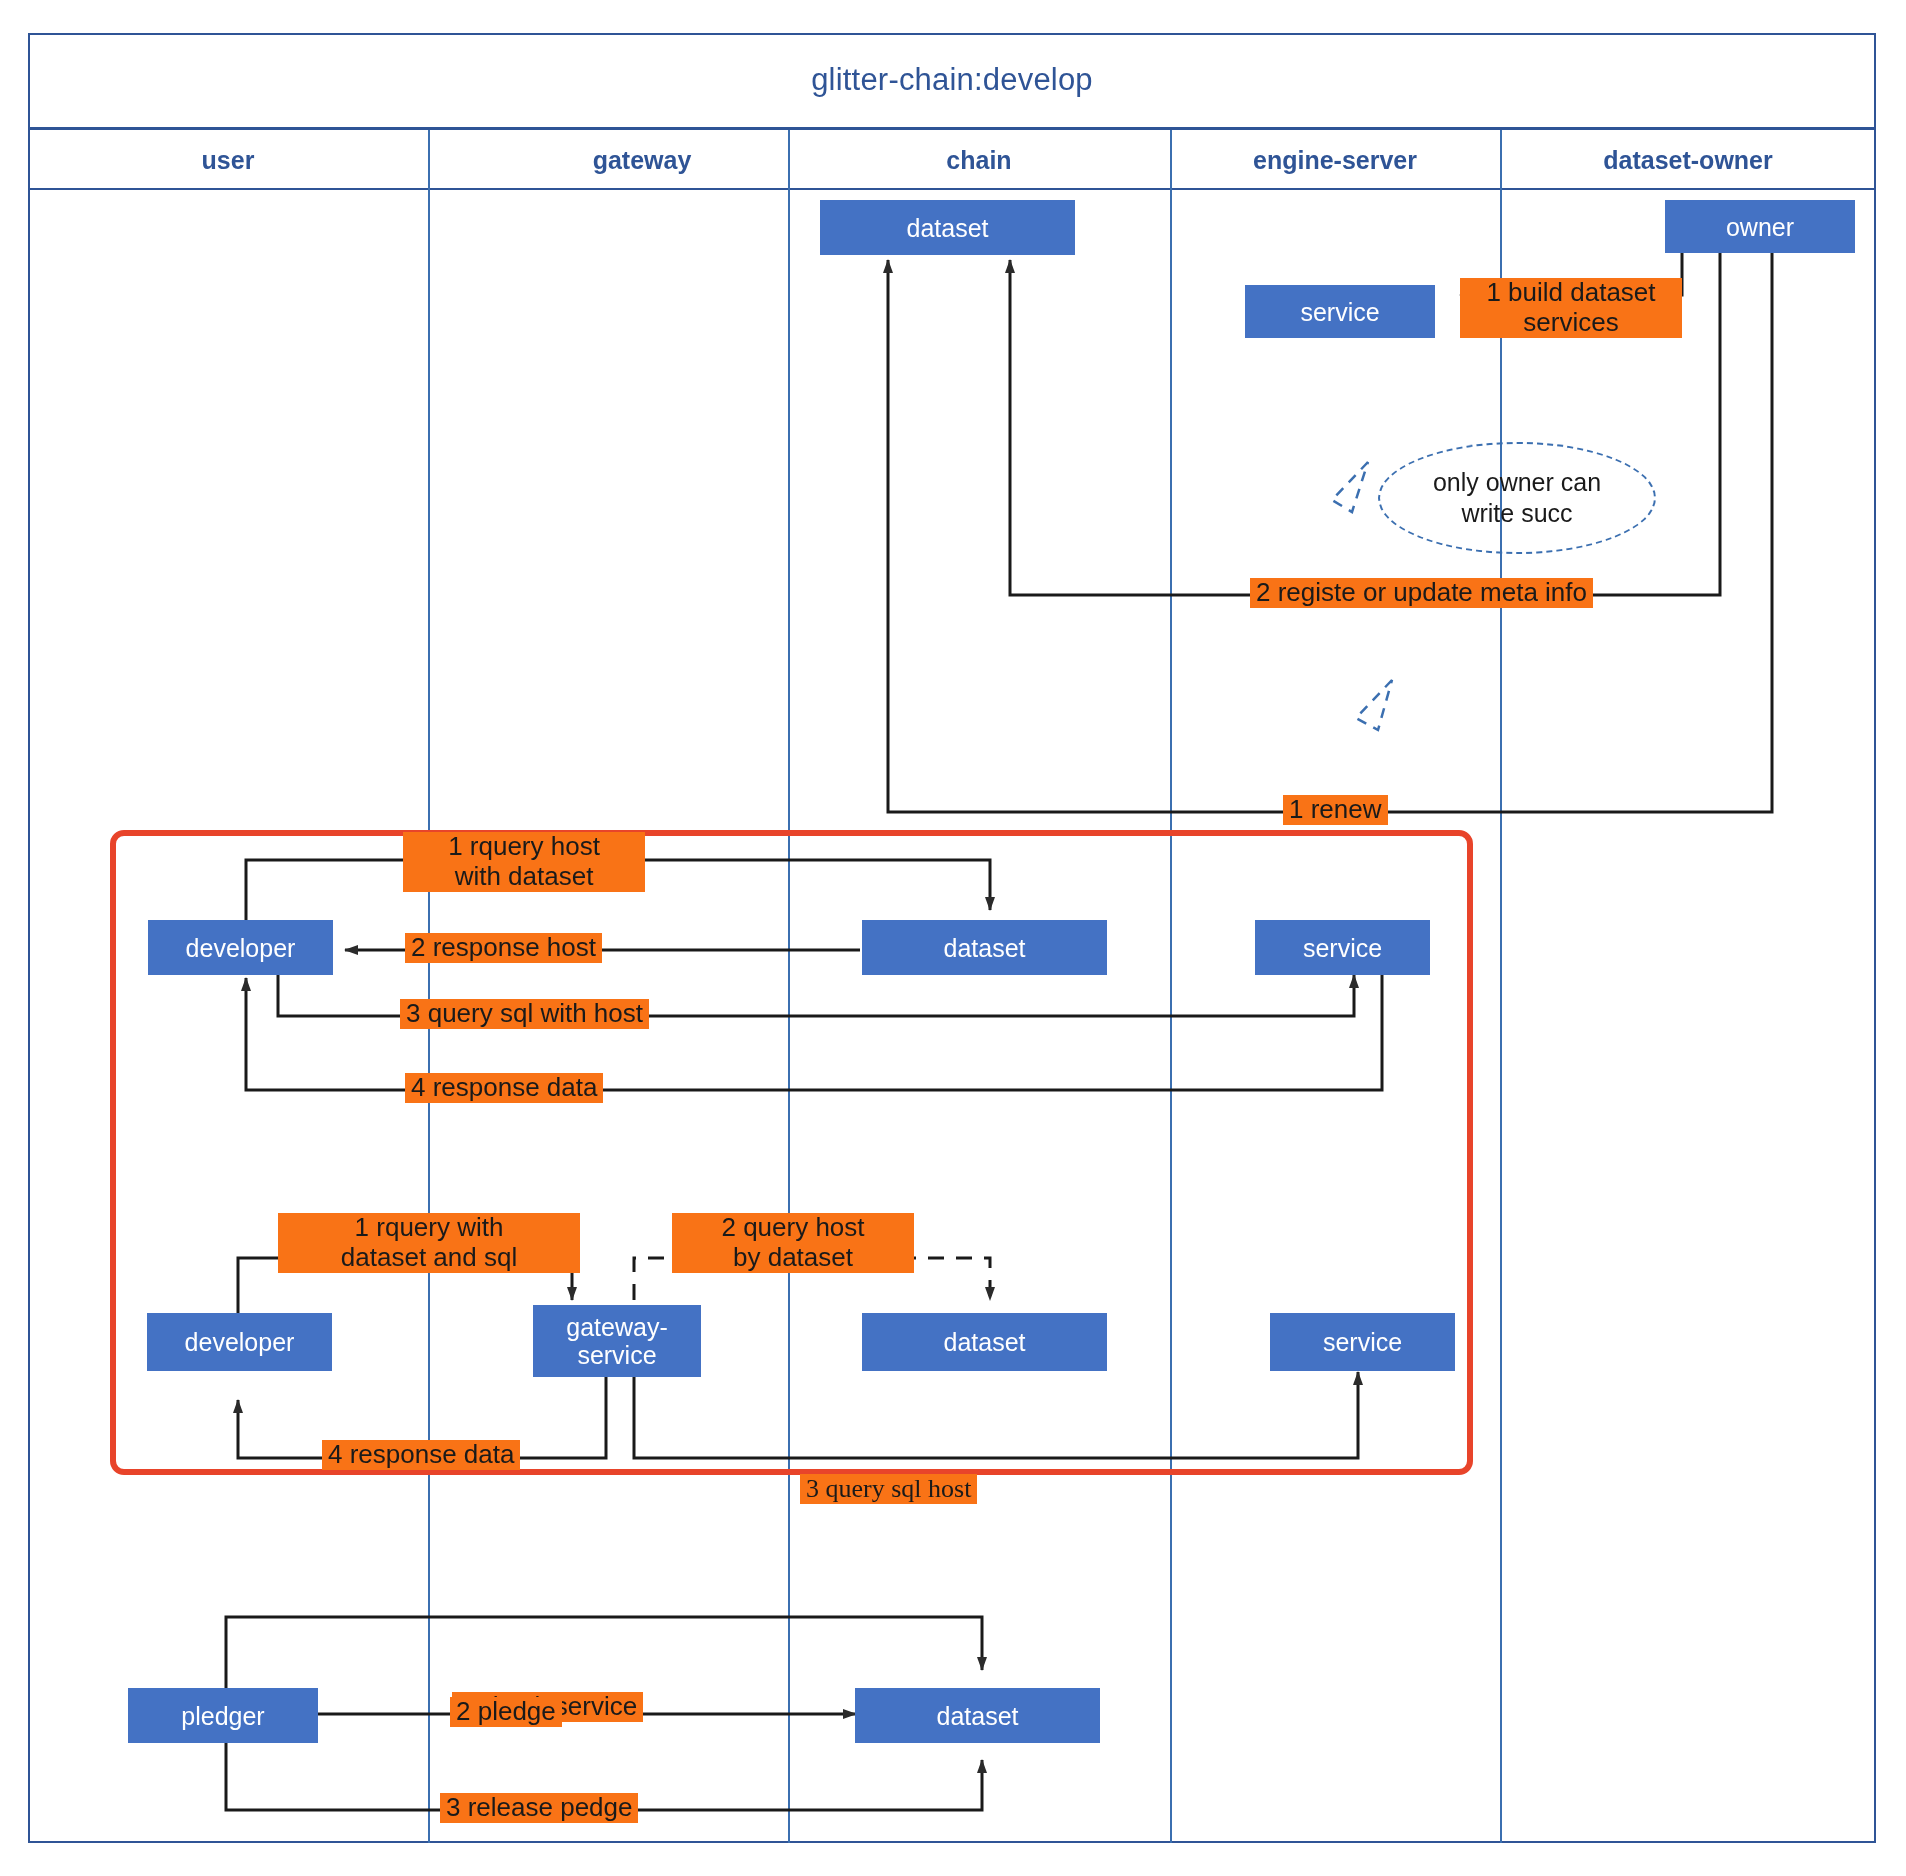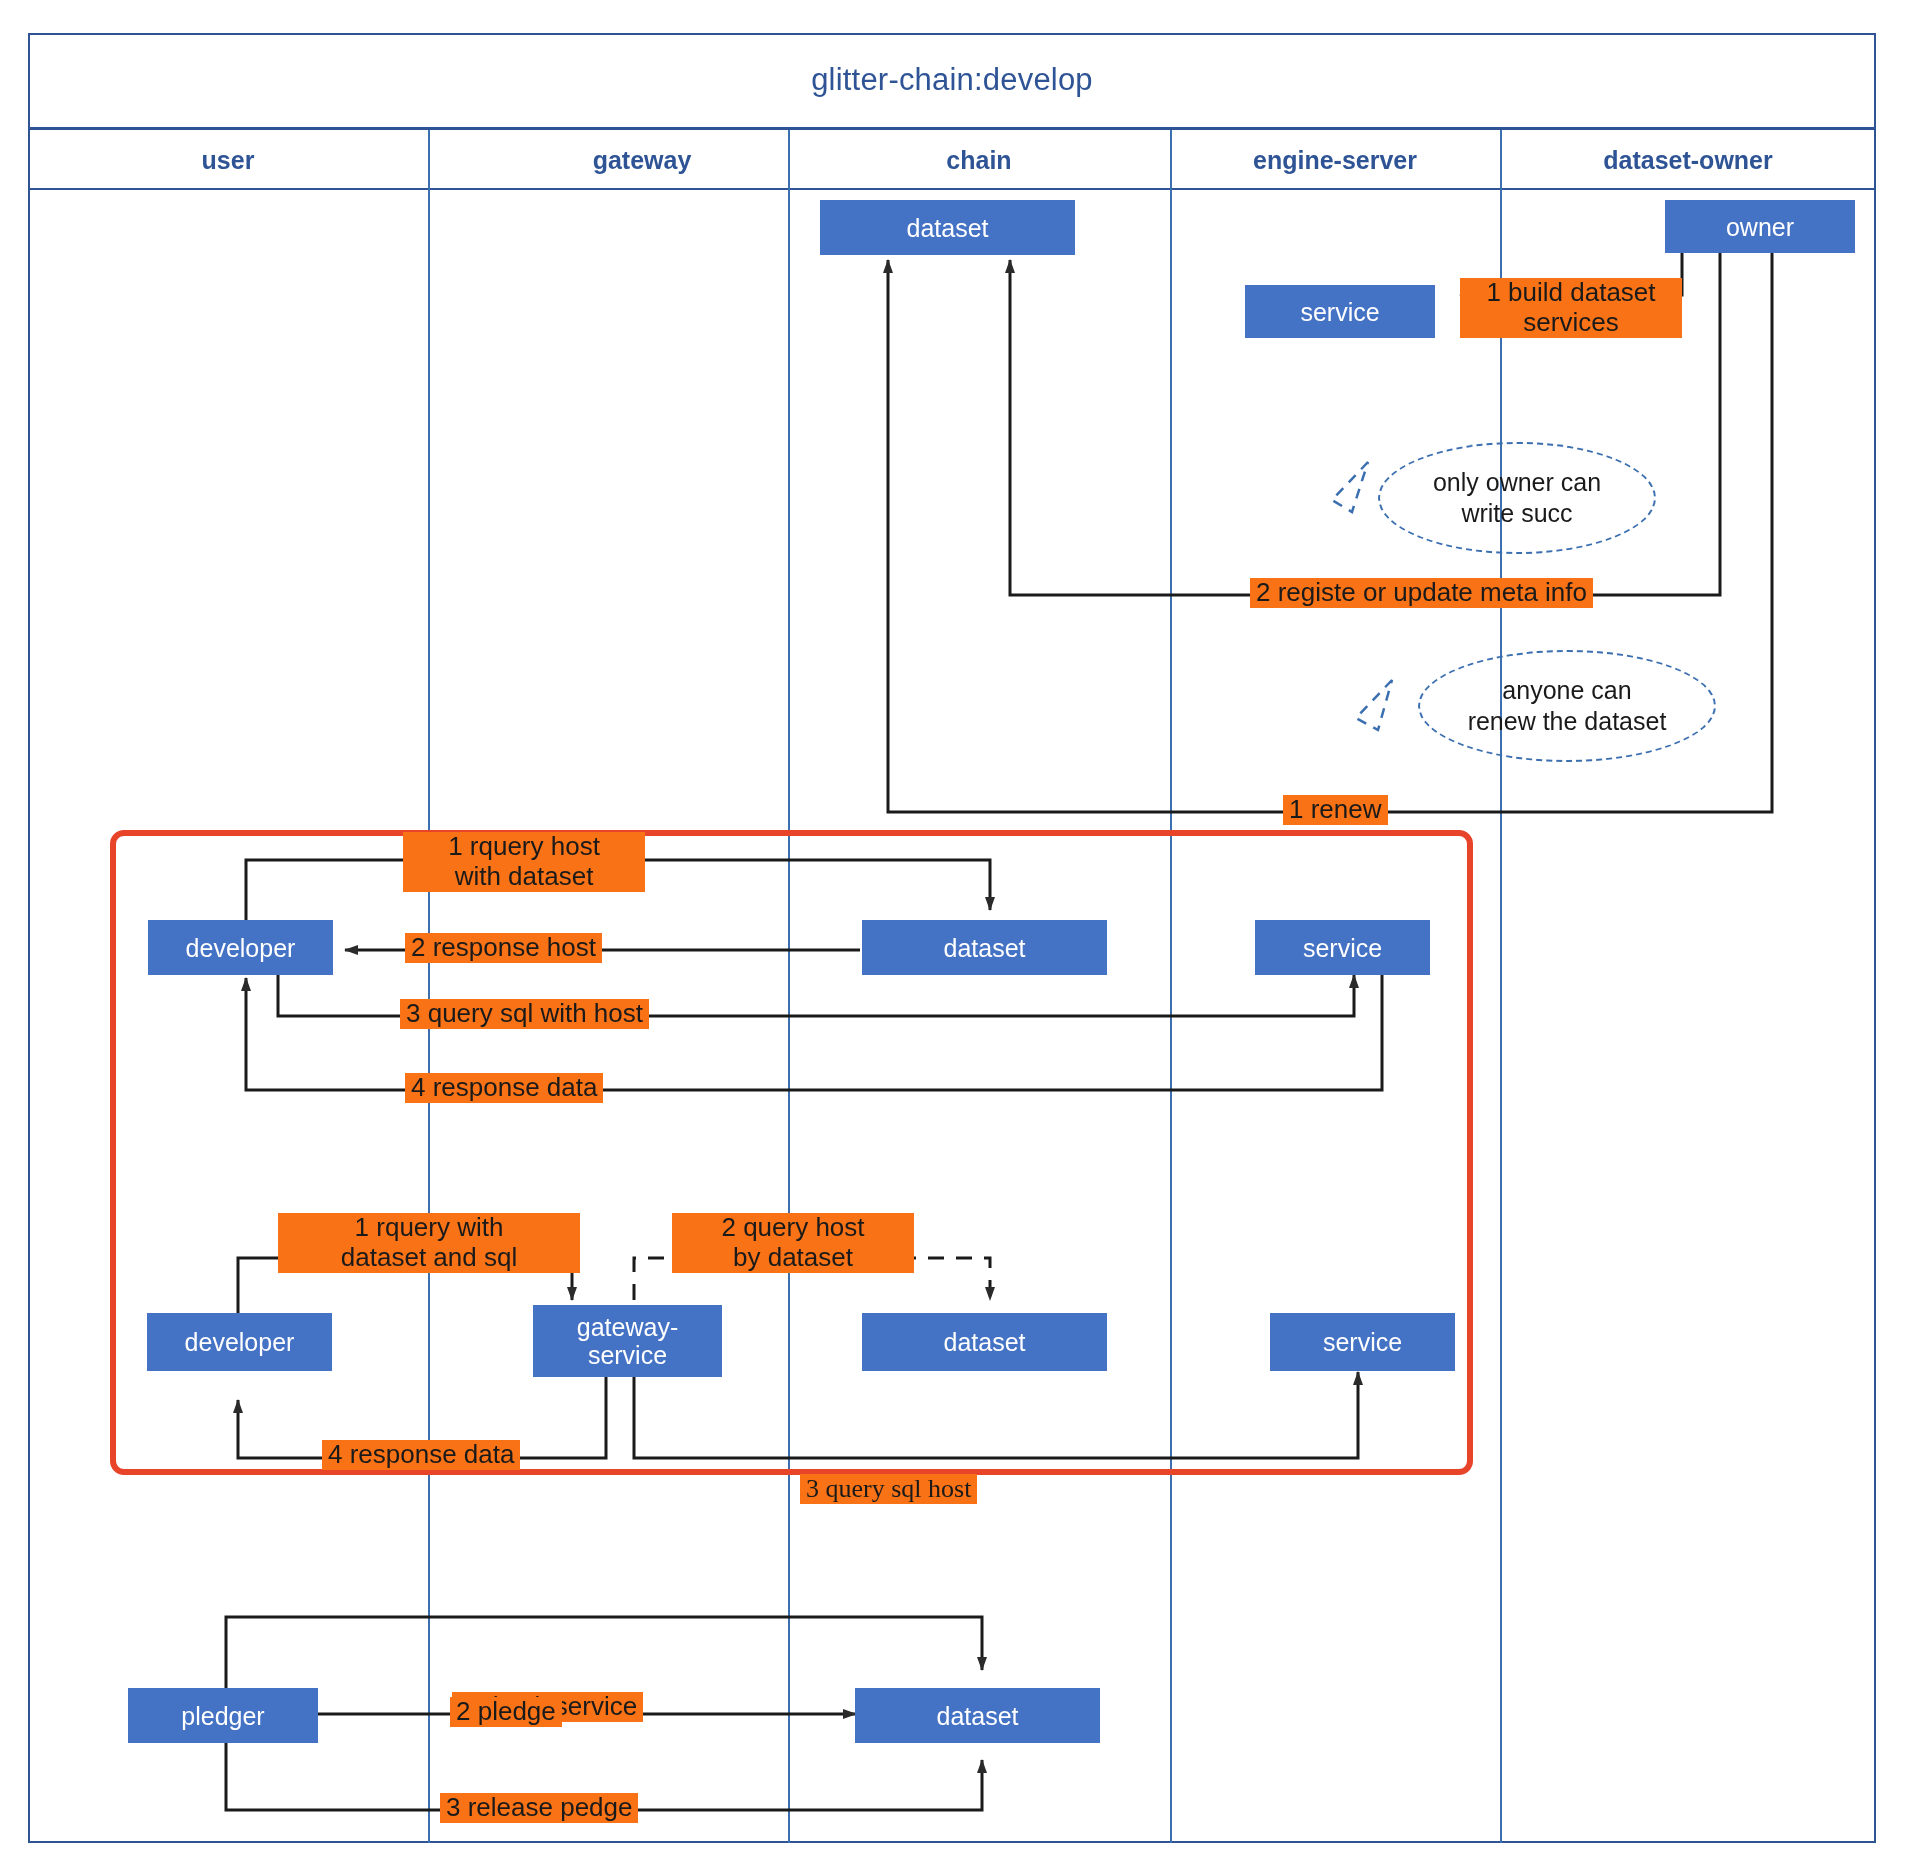--- a/index.html
+++ b/index.html
@@ -152,21 +152,21 @@
 
   <div class="box" style="left:820px;top:200px;width:255px;height:55px;">dataset</div>
   <div class="box" style="left:1245px;top:285px;width:190px;height:53px;">service</div>
   <div class="box" style="left:1665px;top:200px;width:190px;height:53px;">owner</div>
 
   <div class="box" style="left:148px;top:920px;width:185px;height:55px;">developer</div>
   <div class="box" style="left:862px;top:920px;width:245px;height:55px;">dataset</div>
   <div class="box" style="left:1255px;top:920px;width:175px;height:55px;">service</div>
 
   <div class="box" style="left:147px;top:1313px;width:185px;height:58px;">developer</div>
-  <div class="box" style="left:533px;top:1305px;width:189px;height:72px;white-space:pre;">gateway-
+  <div class="box" style="left:533px;top:1305px;width:168px;height:72px;white-space:pre;">gateway-
 service</div>
   <div class="box" style="left:862px;top:1313px;width:245px;height:58px;">dataset</div>
   <div class="box" style="left:1270px;top:1313px;width:185px;height:58px;">service</div>
 
   <div class="box" style="left:128px;top:1688px;width:190px;height:55px;">pledger</div>
   <div class="box" style="left:855px;top:1688px;width:245px;height:55px;">dataset</div>
 
   <div class="redbox" style="left:110px;top:830px;width:1363px;height:645px;"></div>
 
   <div class="lbl c" style="left:1460px;top:278px;width:210px;">1 build dataset
@@ -201,20 +201,14 @@
 
   <div class="lbl l" style="left:440px;top:1793px;">3 release pedge</div>
 
   <div class="bubble" style="left:1378px;top:442px;width:278px;height:112px;">
     <div>
       <span>only owner can</span>
       <span>write succ</span>
     </div>
   </div>
 
-  <div class="bubble" style="left:1418px;top:650px;width:298px;height:112px;">
-    <div>
-      <span>anyone  can</span>
-      <span>renew the dataset</span>
-    </div>
-  </div>
 
 </div>
 
 </body></html>

